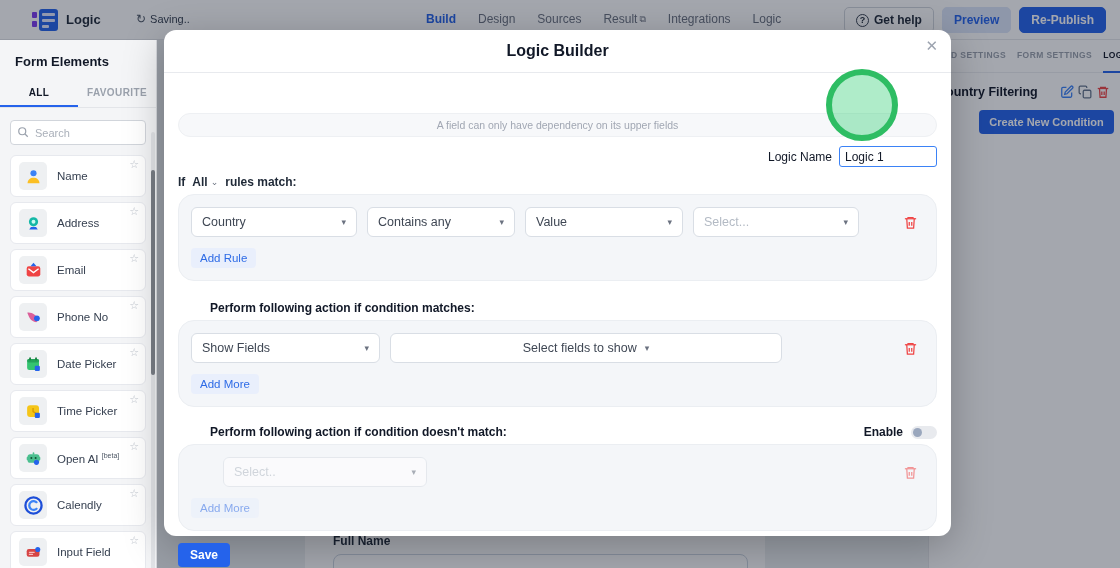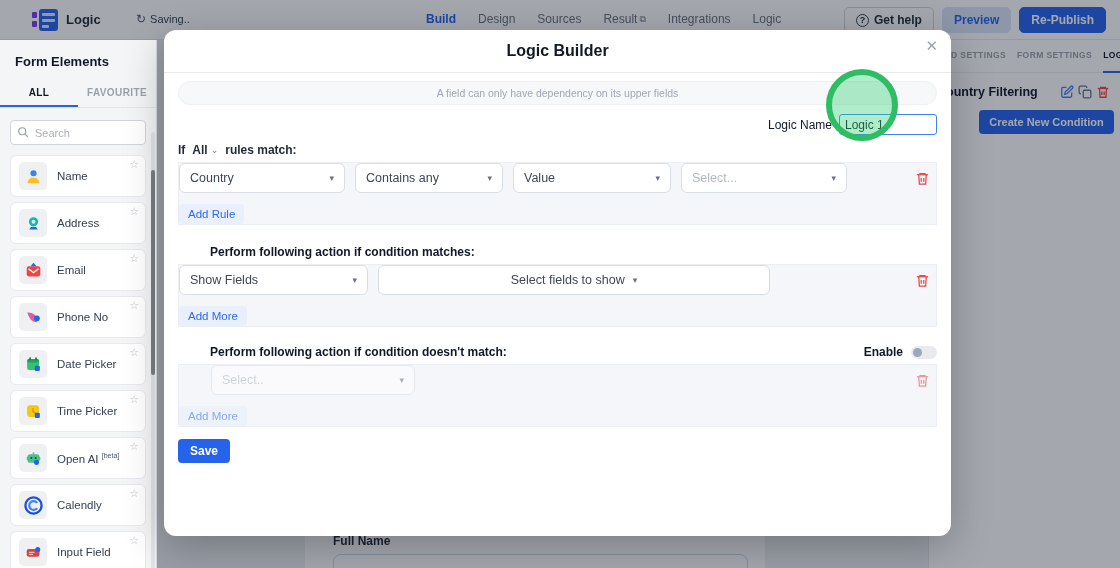--- a/index.html
+++ b/index.html
@@ -59,28 +59,28 @@
 
   
   .overlay { position:absolute; inset:0; background:rgba(15,23,42,.38); z-index:40; }
 
   
   .modal { position:absolute; left:164px; top:30px; width:787px; height:506px; background:#fff; border-radius:12px; box-shadow:0 10px 40px rgba(0,0,0,.25); z-index:60; }
   .m-close { position:absolute; right:13px; top:7px; font-size:15px; color:#9ca3af; cursor:pointer; }
   .m-title { text-align:center; font-size:16px; font-weight:bold; color:#111827; padding-top:12px; }
   .m-divider { border:none; border-top:1px solid #e8eaee; margin-top:12px; }
   .m-body { padding:8px 14px 0; }
-  .info-bar { background:#f7f8fa; border:1px solid #eef0f3; border-radius:12px; height:24px; display:flex; align-items:center; justify-content:center; font-size:10.5px; color:#a1a7b3; }
+  .info-bar { background:#f7f8fa; border:1px solid #eef0f3; border-radius:12px; height:24px; display:flex; align-items:center; justify-content:center; font-size:10.5px; color:#a1a7b3;margin-top:32px; }
   .lname-row { display:flex; justify-content:flex-end; align-items:center; gap:7px; margin-top:9px; }
   .lname-label { font-size:12px; font-weight:normal; color:#111827; }
   .lname-input { width:98px; height:21px; border:1.5px solid #3b82f6; border-radius:3px; font-size:12px; padding:0 5px; color:#111827; outline:none; font-family:"Liberation Sans",sans-serif; }
   .if-row { display:flex; align-items:center; gap:7px; margin-top:8px; font-size:12px; font-weight:bold; color:#1f2937; }
   .if-sel { display:flex; align-items:center; gap:3px; cursor:pointer; }
   .if-sel .c { font-size:9px; color:#6b7280; font-weight:normal; }
-  .gbox { background:#f4f6f9; border:1px solid #ebeef2; border-radius:0; margin-top:5px; padding:0; }
+  .gbox { background:#f4f6f9; border:1px solid #ebeef2; border-radius:16px; margin-top:5px; padding:12px; }
   .sel-row { display:flex; align-items:center; gap:10px; }
   .select { display:flex; align-items:center; justify-content:space-between; background:#fff; border:1px solid #d9dee5; border-radius:6px; height:30px; padding:0 10px; font-size:12.5px; color:#3f4754; cursor:pointer; }
   .select .ph { color:#b3bac4; }
   .caret { font-size:9px; color:#6b7280; margin-left:8px; }
   .trash-btn { margin-left:auto; margin-right:6px; cursor:pointer; display:inline-flex; }
   .chip { display:inline-block; background:#e9effc; color:#2e6be6; font-size:11.5px; padding:4px 9px; border-radius:4px; margin-top:11px; cursor:pointer; }
   .sec-label { font-size:12px; font-weight:bold; color:#111827; margin-top:20px;padding-left:32px; }
   .sec-label-row { display:flex; align-items:center; justify-content:space-between; margin-top:18px; }
   .enable-wrap { display:flex; align-items:center; gap:8px;text-align:right; }
   .enable-label { font-size:12px; font-weight:bold; color:#111827; }

